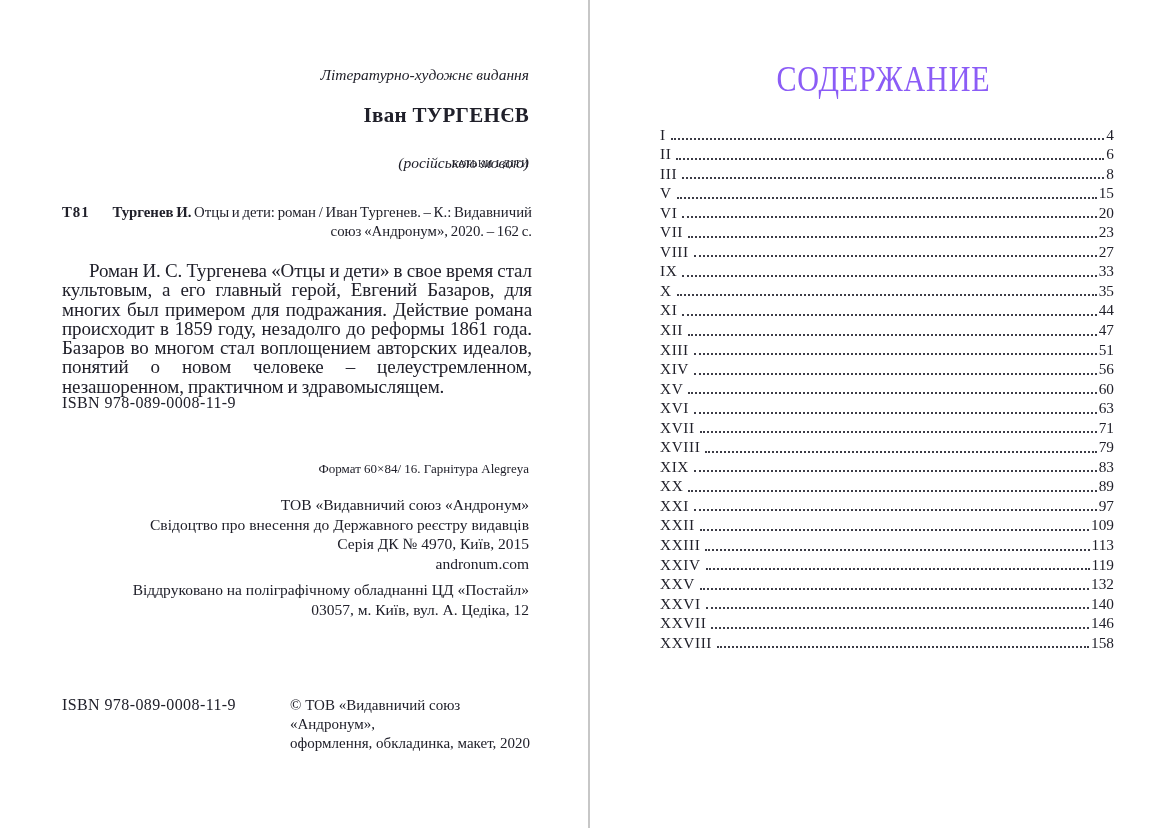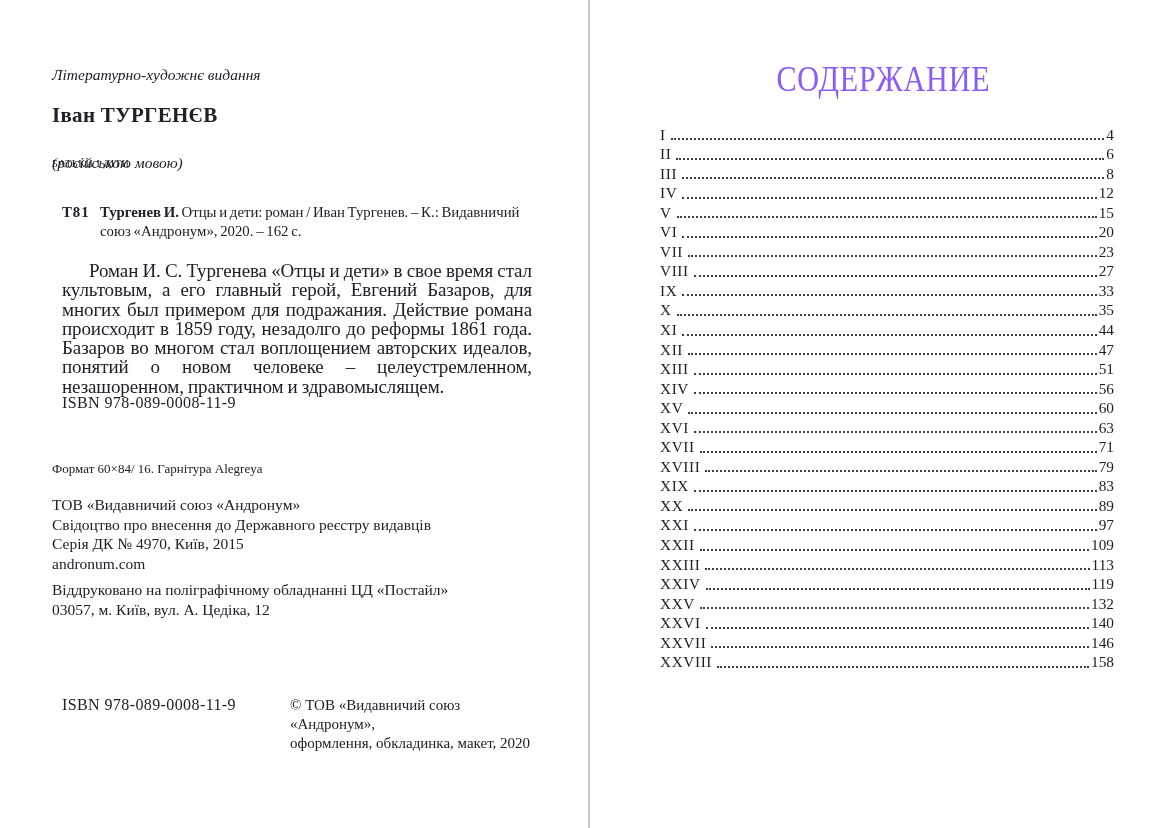--- a/index.html
+++ b/index.html
@@ -22,32 +22,33 @@
     width: 2px;
     height: 828px;
     background: #c7c7c7;
   }
 
   .page { position: absolute; top: 0; height: 828px; }
   .page-left  { left: 0; width: 588px; }
   .page-right { left: 590px; width: 586px; }
 
   
-  .lp-center { position: absolute; left: 52px; width: 470px; text-align: left; }
+  .lp-center { position: absolute; left: 59px; width: 470px; text-align: right; }
 
   .edition-note { top: 66px; font-style: italic; font-size: 15.5px; }
   .author-name  { top: 103px; font-weight: bold; font-size: 21px; letter-spacing: 0.3px; }
   .book-title   { top: 122px; font-size: 10px; letter-spacing: 0.6px; margin-top: 36px; }
   .language-note{ top: 154px; font-style: italic; font-size: 15.5px; }
 
   .catalog {
     position: absolute; top: 203px; left: 62px; width: 470px;
     padding-left: 38px;
     font-size: 14.8px; line-height: 18.8px;
     word-spacing: -1px;
+    text-align: right;
   }
   .catalog .code {
     position: absolute; left: 0; top: 0;
     font-weight: bold; letter-spacing: 1px;
   }
   .catalog .cat-author { font-weight: bold; font-family: Liberation Serif, serif; }
 
   .annotation {
     position: absolute; top: 261px; left: 62px; width: 470px;
     font-size: 19px; line-height: 19.3px;
@@ -155,25 +156,20 @@
     <span class="toc-dots"></span>
     <span class="toc-page">6</span>
   </div>
 
   <div class="toc-row">
     <span class="toc-chapter">III</span>
     <span class="toc-dots"></span>
     <span class="toc-page">8</span>
   </div>
 
-  <div class="toc-row">
-    <span class="toc-chapter">IV</span>
-    <span class="toc-dots"></span>
-    <span class="toc-page">12</span>
-  </div>
 
   <div class="toc-row">
     <span class="toc-chapter">V</span>
     <span class="toc-dots"></span>
     <span class="toc-page">15</span>
   </div>
 
   <div class="toc-row">
     <span class="toc-chapter">VI</span>
     <span class="toc-dots"></span>

